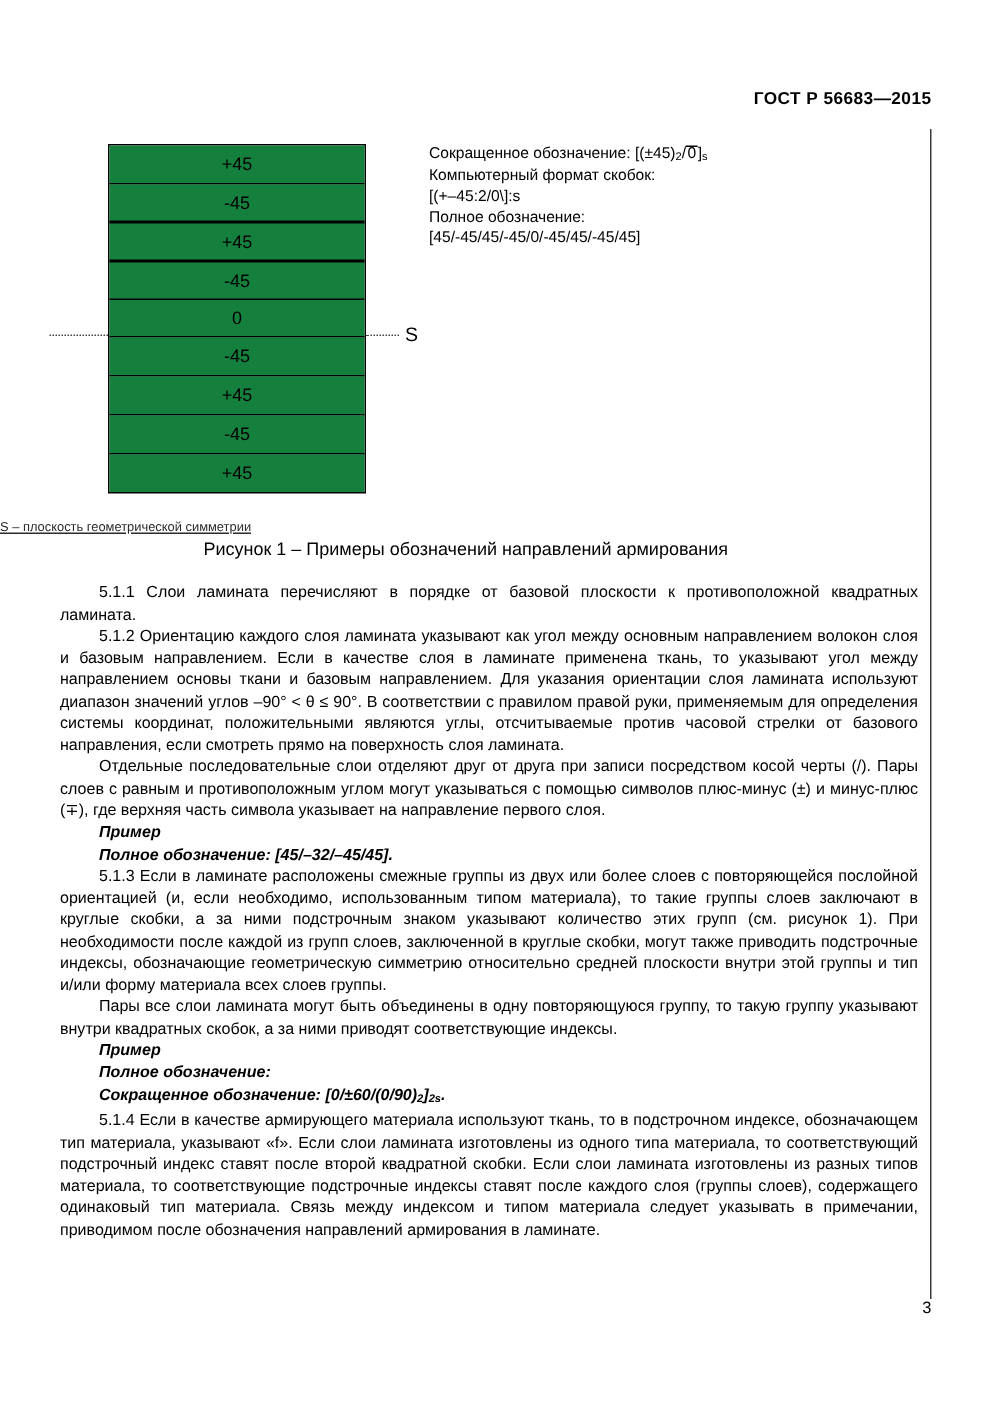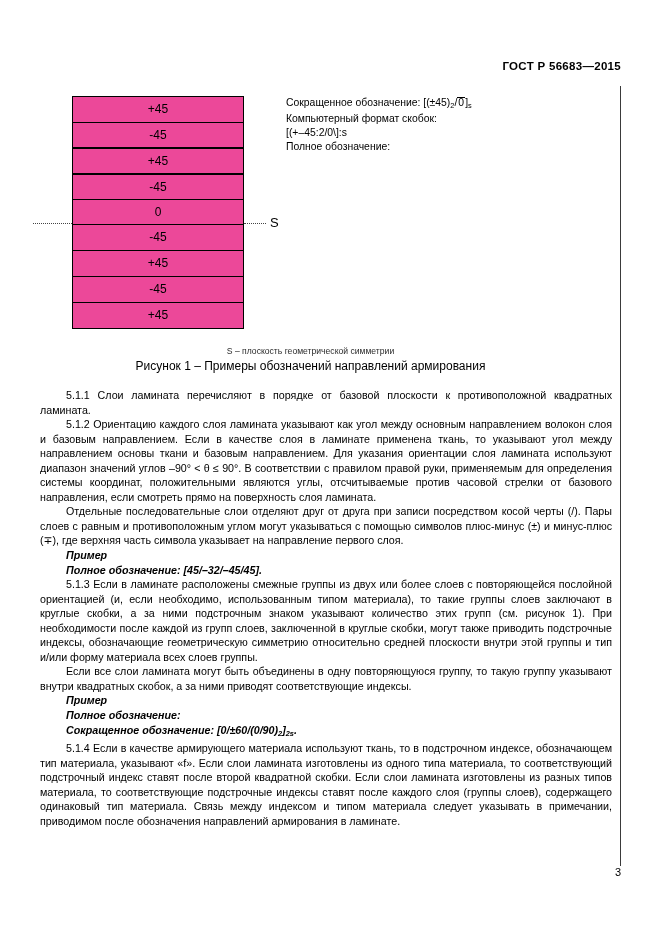--- a/index.html
+++ b/index.html
@@ -62,21 +62,21 @@
     border: 1.6px solid #000;
     width: 172px;
   }
 
   .ply {
     height: 25.7px;
     line-height: 25.7px;
     text-align: center;
     font-size: 12px;
     border-bottom: 1px solid #000;
-    background: #ec4899;
+    background: #15803d;
     position: relative;
   }
   .ply:last-child { border-bottom: none; }
   .ply.thick-top { border-top: 1.4px solid #000; }
 
   
   .sym-line-left {
     position: absolute;
     left: 33px;
     top: 127px;
@@ -108,23 +108,23 @@
   }
   .notation div { margin: 0; padding: 0; }
   sub { font-size: 7.4px; vertical-align: -0.25em; }
   .ovl { border-top: 1px solid #000; padding: 0 1px; display: inline-block; line-height: 1.05; }
 
   
   .cap-s {
     position: absolute;
     left: 0; right: 40px;
     top: 346px;
-    text-align: center;
     font-size: 8.6px;
     color: #2b2b2b;
+    text-decoration: underline;
   }
   .cap-fig {
     position: absolute;
     left: 0; right: 40px;
     top: 359px;
     text-align: center;
     font-size: 12px;
   }
 
   
@@ -192,34 +192,35 @@
     <div class="sym-label">S</div>
 
     <div class="notation">
       <div>
         <span>Сокращенное обозначение:</span>
         <span><span>[(±45)</span><sub>2</sub><span>/</span><span class="ovl">0</span><span>]</span><sub>s</sub></span>
       </div>
       <div>Компьютерный формат скобок:</div>
       <div>[(+–45:2/0\]:s</div>
       <div>Полное обозначение:</div>
+      <div>[45/-45/45/-45/0/-45/45/-45/45]</div>
     </div>
   </div>
 
   <div class="cap-s">S – плоскость геометрической симметрии</div>
   <div class="cap-fig">Рисунок 1 – Примеры обозначений направлений армирования</div>
 
   <div class="body-text">
     <p>5.1.1 Слои ламината перечисляют в порядке от базовой плоскости к противоположной квадратных ламината.</p>
     <p>5.1.2 Ориентацию каждого слоя ламината указывают как угол между основным направлением волокон слоя и базовым направлением. Если в качестве слоя в ламинате применена ткань, то указывают угол между направлением основы ткани и базовым направлением. Для указания ориентации слоя ламината используют диапазон значений углов –90° &lt; θ ≤ 90°. В соответствии с правилом правой руки, применяемым для определения системы координат, положительными являются углы, отсчитываемые против часовой стрелки от базового направления, если смотреть прямо на поверхность слоя ламината.</p>
     <p>Отдельные последовательные слои отделяют друг от друга при записи посредством косой черты (/). Пары слоев с равным и противоположным углом могут указываться с помощью символов плюс-минус (±) и минус-плюс (∓), где верхняя часть символа указывает на направление первого слоя.</p>
     <p class="ex-head">Пример</p>
     <p class="ex-line">Полное обозначение: [45/–32/–45/45].</p>
     <p>5.1.3 Если в ламинате расположены смежные группы из двух или более слоев с повторяющейся послойной ориентацией (и, если необходимо, использованным типом материала), то такие группы слоев заключают в круглые скобки, а за ними подстрочным знаком указывают количество этих групп (см. рисунок 1). При необходимости после каждой из групп слоев, заключенной в круглые скобки, могут также приводить подстрочные индексы, обозначающие геометрическую симметрию относительно средней плоскости внутри этой группы и тип и/или форму материала всех слоев группы.</p>
-    <p>Если все слои ламината могут быть объединены в одну повторяющуюся группу, то такую группу указывают внутри квадратных скобок, а за ними приводят соответствующие индексы.</p>
+    <p>Пары все слои ламината могут быть объединены в одну повторяющуюся группу, то такую группу указывают внутри квадратных скобок, а за ними приводят соответствующие индексы.</p>
     <p class="ex-head">Пример</p>
     <p class="ex-line">Полное обозначение:</p>
     <p class="ex-line nowrapline"><span>Сокращенное обозначение:</span> <span><span>[0/±60/(0/90)</span><sub>2</sub><span>]</span><sub>2s</sub><span>.</span></span></p>
     <p>5.1.4 Если в качестве армирующего материала используют ткань, то в подстрочном индексе, обозначающем тип материала, указывают «f». Если слои ламината изготовлены из одного типа материала, то соответствующий подстрочный индекс ставят после второй квадратной скобки. Если слои ламината изготовлены из разных типов материала, то соответствующие подстрочные индексы ставят после каждого слоя (группы слоев), содержащего одинаковый тип материала. Связь между индексом и типом материала следует указывать в примечании, приводимом после обозначения направлений армирования в ламинате.</p>
   </div>
 
   <div class="pagenum">3</div>
 
 </div>
 

